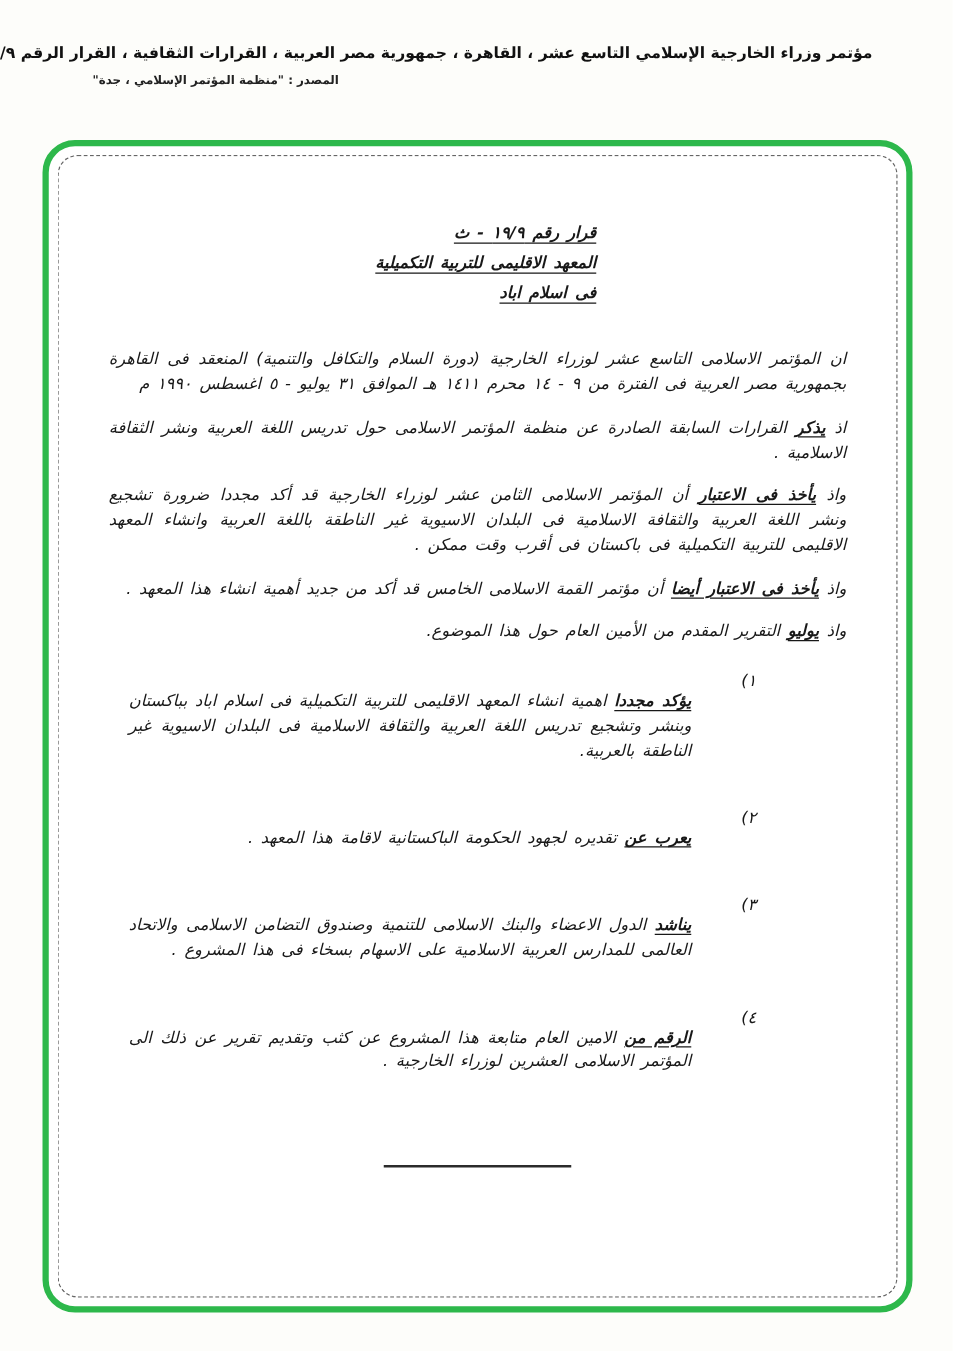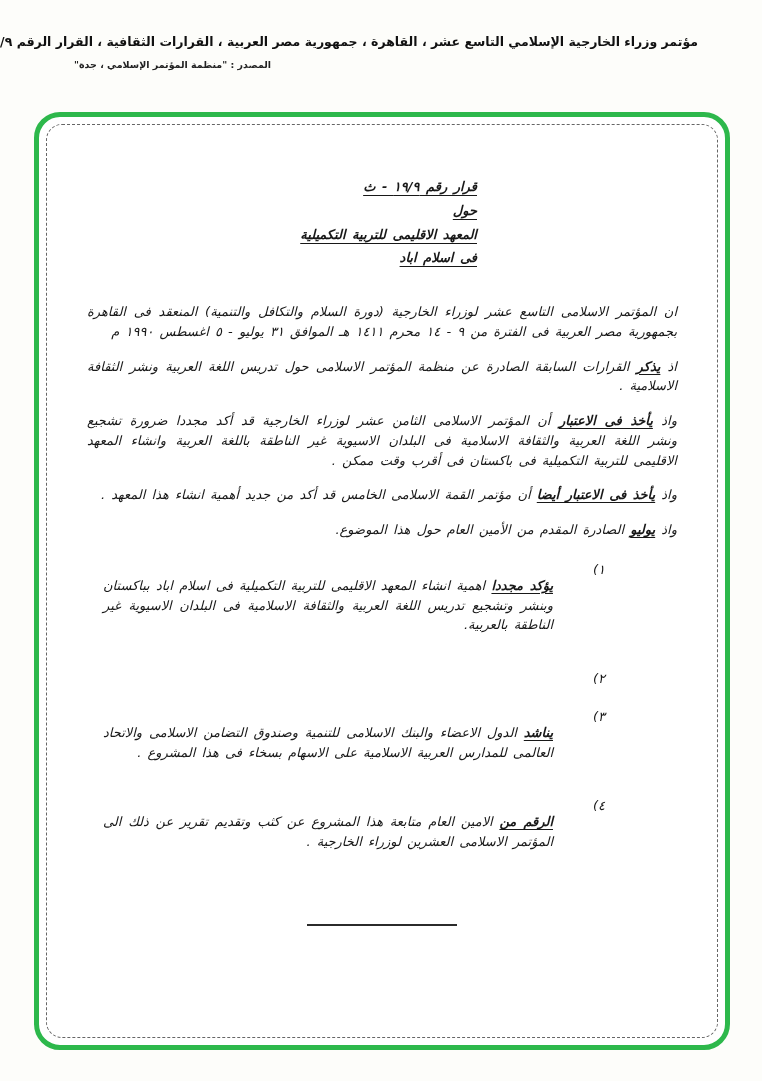--- a/index.html
+++ b/index.html
@@ -92,21 +92,20 @@
     <div class="header-line1">مؤتمر وزراء الخارجية الإسلامي التاسع عشر ، القاهرة ، جمهورية مصر العربية ، القرارات الثقافية ، القرار الرقم ١٩/٩-ث</div>
     <div class="header-line2">المصدر : "منظمة المؤتمر الإسلامي ، جدة"</div>
   </div>
 
   <div class="frame" style="border-color: rgb(45, 184, 75);">
     <div class="inner-frame" style="border-color: rgb(102, 102, 102);">
       <div class="doc" dir="rtl">
 
         <div class="title-block">
           <div class="title-line">قرار رقم ١٩/٩ - ث</div>
-          <div class="title-line">حول</div>
           <div class="title-line">المعهد الاقليمى للتربية التكميلية</div>
           <div class="title-line">فى اسلام اباد</div>
         </div>
 
         <p class="para">
           <span class="prefix"></span>
           <span class="lead"></span>
           <span class="ptext">ان المؤتمر الاسلامى التاسع عشر لوزراء الخارجية (دورة السلام والتكافل والتنمية) المنعقد فى القاهرة بجمهورية مصر العربية فى الفترة من ٩ - ١٤ محرم ١٤١١ هـ الموافق ٣١ يوليو - ٥ اغسطس ١٩٩٠ م</span>
         </p>
 
@@ -125,35 +124,39 @@
         <p class="para">
           <span class="prefix">واذ</span>
           <span class="lead">يأخذ فى الاعتبار أيضا</span>
           <span class="ptext">أن مؤتمر القمة الاسلامى الخامس قد أكد من جديد أهمية انشاء هذا المعهد .</span>
         </p>
 
 
         <p class="para">
           <span class="prefix">واذ</span>
           <span class="lead">يوليو</span>
-          <span class="ptext">الصادرة المقدم من الأمين العام حول هذا الموضوع.</span>
+          <span class="ptext">التقرير المقدم من الأمين العام حول هذا الموضوع.</span>
         </p>
 
         <div class="items">
 
           <div class="item">
             <span class="num">١)</span>
             <p class="item-body">
               <span class="lead">يؤكد مجددا</span>
               <span>اهمية انشاء المعهد الاقليمى للتربية التكميلية فى اسلام اباد بباكستان وبنشر وتشجيع تدريس اللغة العربية والثقافة الاسلامية فى البلدان الاسيوية غير الناطقة بالعربية.</span>
             </p>
           </div>
 
           <div class="item">
             <span class="num">٢)</span>
+            <p class="item-body">
+              <span class="lead">يعرب عن</span>
+              <span>تقديره لجهود الحكومة الباكستانية لاقامة هذا المعهد .</span>
+            </p>
           </div>
 
           <div class="item">
             <span class="num">٣)</span>
             <p class="item-body">
               <span class="lead">يناشد</span>
               <span>الدول الاعضاء والبنك الاسلامى للتنمية وصندوق التضامن الاسلامى والاتحاد العالمى للمدارس العربية الاسلامية على الاسهام بسخاء فى هذا المشروع .</span>
             </p>
           </div>
 

